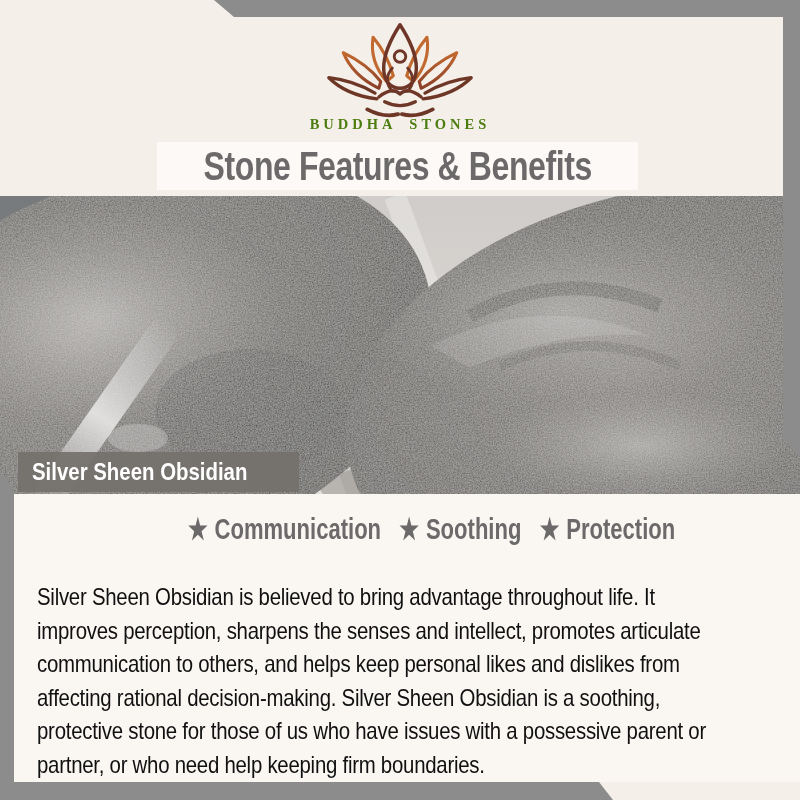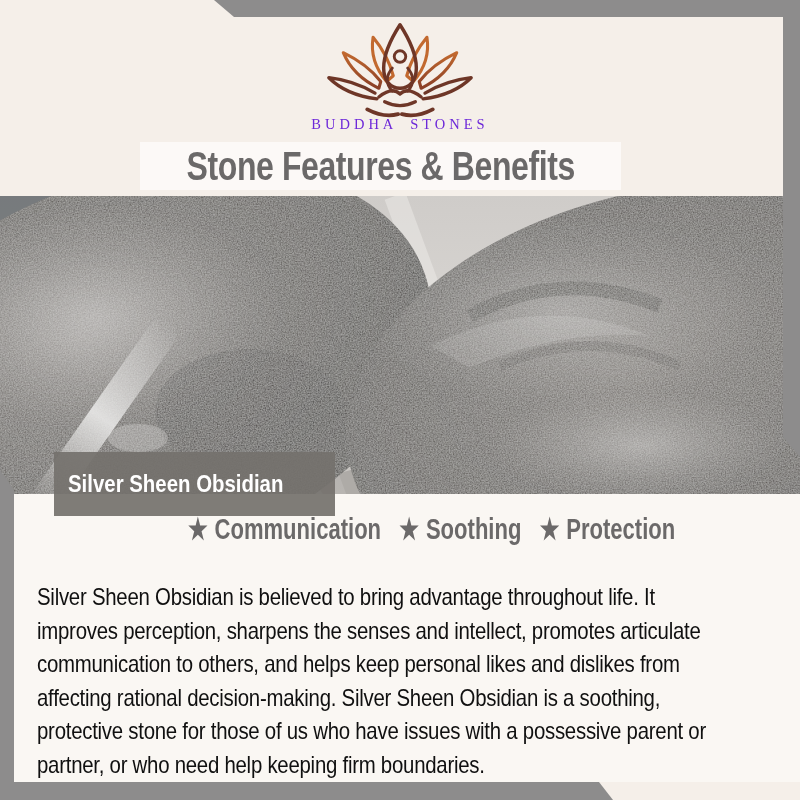--- a/index.html
+++ b/index.html
@@ -20,42 +20,42 @@
     clip-path:polygon(0 0,calc(100% - 14px) 0,100% 100%,0 100%);}
 
   .lower-bg{position:absolute;left:14px;top:494px;width:786px;height:288px;background:#faf7f3;z-index:1;}
 
   
   .logo{position:absolute;left:0;top:20px;width:800px;text-align:center;z-index:3;}
   .logo svg{display:block;margin:0 auto;}
   .brand-name{
     margin-top:-4px;
     font-family:"Liberation Serif", serif;
-    font-size:14.5px;font-weight:normal;color:#6d28d9;
+    font-size:14.5px;font-weight:bold;color:#4d7c0f;
     letter-spacing:4px;word-spacing:6px;
   }
 
   
   .title-box{
-    position:absolute;left:140px;top:142px;width:481px;height:48px;
+    position:absolute;left:157px;top:142px;width:481px;height:48px;
     background:#fcf9f7;display:flex;align-items:center;justify-content:center;z-index:3;
   }
   .title-box h1{
     margin:0;font-size:40px;font-weight:bold;color:#6b6969;
     white-space:nowrap;transform:scaleX(0.8);transform-origin:center center;
     letter-spacing:-0.5px;
   }
 
   
   .photo{position:absolute;left:0;top:196px;width:800px;height:298px;z-index:2;}
   .photo svg{display:block;}
   .photo-label{
     position:absolute;left:18px;top:256px;height:40px;min-width:212px;
     background:rgba(116,113,108,0.92);
-    display:flex;align-items:center;padding:12px 14px;margin-left:36px;
+    display:flex;align-items:center;padding:0 14px;
   }
   .photo-label span{
     color:#ffffff;font-size:24px;font-weight:bold;white-space:nowrap;
     transform:scaleX(0.85);transform-origin:left center;
   }
 
   
   .features{position:absolute;left:0;top:512px;width:800px;text-align:center;z-index:3;padding-left:32px;}
   .features-inner{
     display:inline-block;white-space:nowrap;

